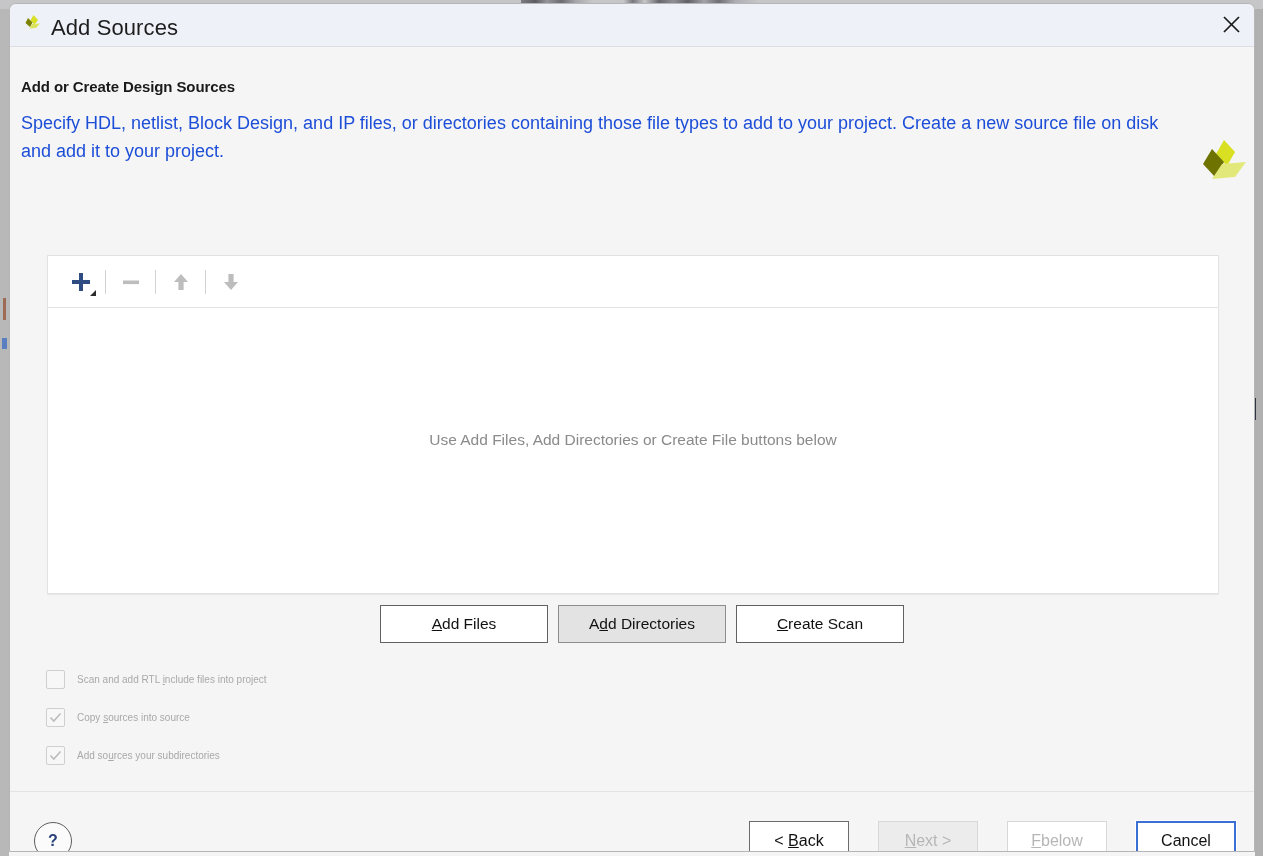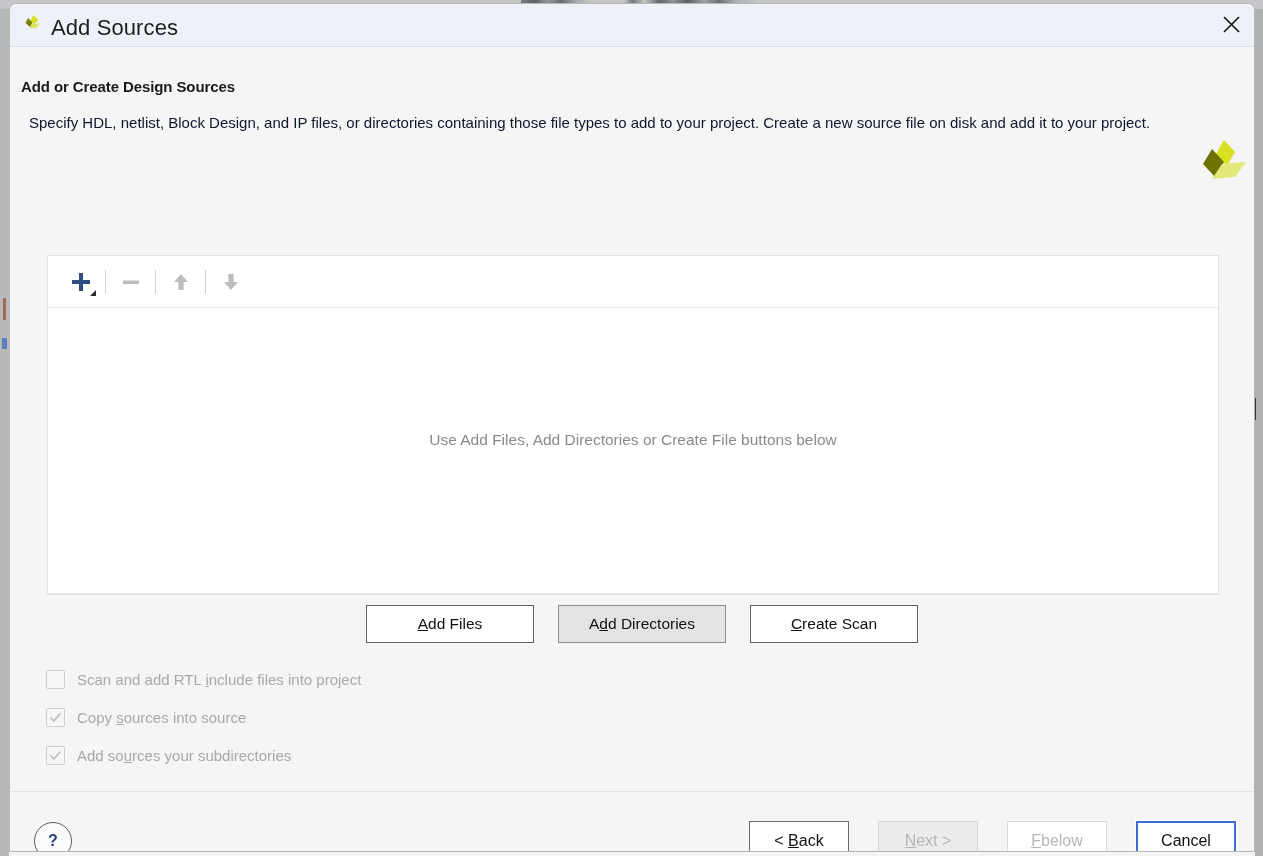--- a/index.html
+++ b/index.html
@@ -103,24 +103,23 @@
     left: 11px; top: 31px;
     font-size: 15px;
     font-weight: bold;
     color: #1a1a1a;
     letter-spacing: -.1px;
   }
   #description {
     position: absolute;
     left: 11px; top: 62px;
     width: 1140px;
-    font-size: 15px;
-    color: #0f172a;
+    font-size: 18px;
+    color: #1d4ed8;
     line-height: 28px;
-    margin-left: 8px;
   }
   #brand-logo {
     position: absolute;
     left: 1183px; top: 89px;
     width: 58px; height: 58px;
   }
 
   
   #list-panel {
     position: absolute;
@@ -166,21 +165,21 @@
     color: #8a8a8a;
   }
 
   
   #action-row {
     position: absolute;
     left: 0; right: 0;
     top: 558px;
     display: flex;
     justify-content: center;
-    gap: 24px;
+    gap: 10px;
     margin-left: 20px;
   }
   .action-btn {
     height: 38px;
     min-width: 168px;
     background: #ffffff;
     border: 1px solid #616161;
     font-family: "Liberation Sans", sans-serif;
     font-size: 15.5px;
     color: #111111;
@@ -209,21 +208,21 @@
     width: 19px; height: 19px;
     border: 1px solid #cfcfcf;
     border-radius: 2px;
     background: #f7f7f7;
     box-sizing: border-box;
     margin-right: 12px;
     display: flex; align-items: center; justify-content: center;
     flex: none;
   }
   .cb-label {
-    font-size: 15px;
+    font-size: 10px;
     color: #a9a9a9;
   }
 
   
   #footer-sep {
     position: absolute;
     left: 0; right: 0;
     top: 744px;
     height: 1px;
     background: #e3e3e3;

